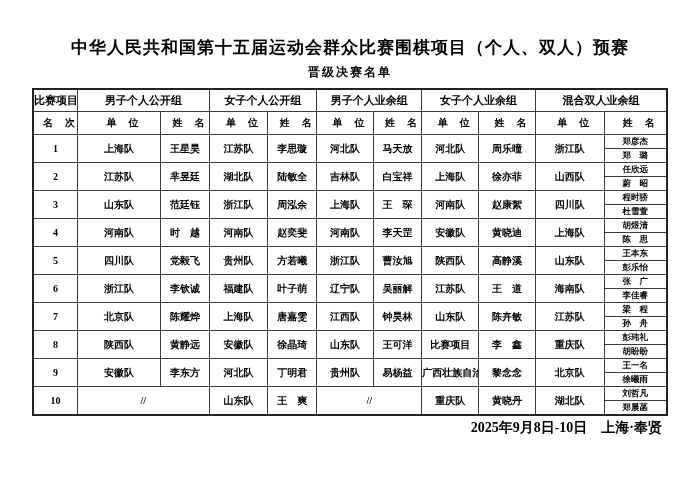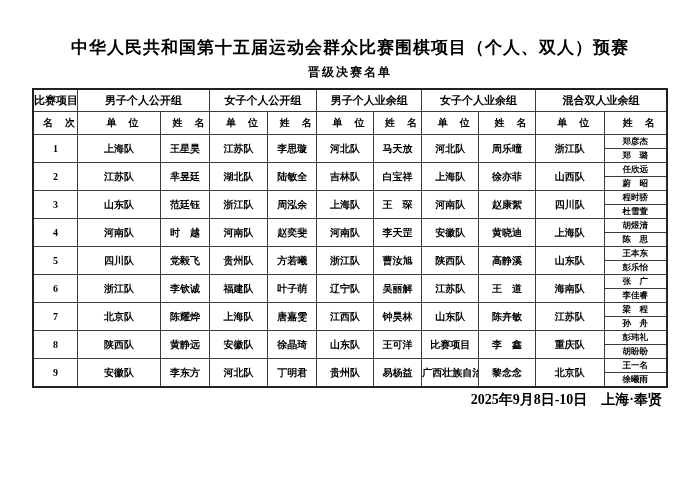--- a/index.html
+++ b/index.html
@@ -217,18 +217,32 @@
           <td>贵州队</td>
           <td>易杨益</td>
           <td class="small">广西壮族自治区队</td>
           <td>黎念念</td>
           <td>北京队</td>
           <td class="paircell">
             <div class="sub sub-top">王一名</div>
             <div class="sub">徐曦雨</div>
           </td>
         </tr>
+        <tr>
+          <td>10</td>
+          <td colspan="2">//</td>
+          <td>山东队</td>
+          <td>王　爽</td>
+          <td colspan="2">//</td>
+          <td>重庆队</td>
+          <td>黄晓丹</td>
+          <td>湖北队</td>
+          <td class="paircell">
+            <div class="sub sub-top">刘哲凡</div>
+            <div class="sub">郑晨菡</div>
+          </td>
+        </tr>
       </tbody>
   </table>
 
   <div class="footer">2025年9月8日-10日　上海·奉贤</div>
 
 </div>
 
 </body></html>

